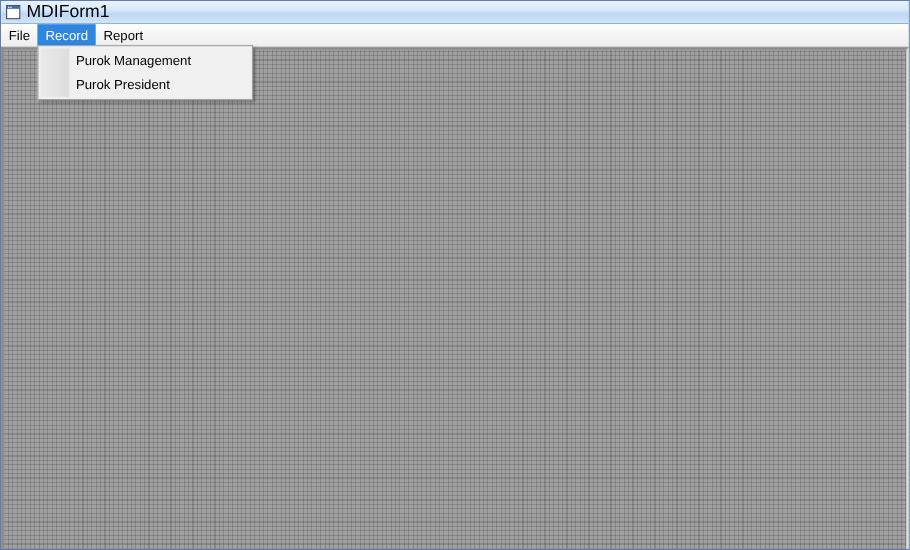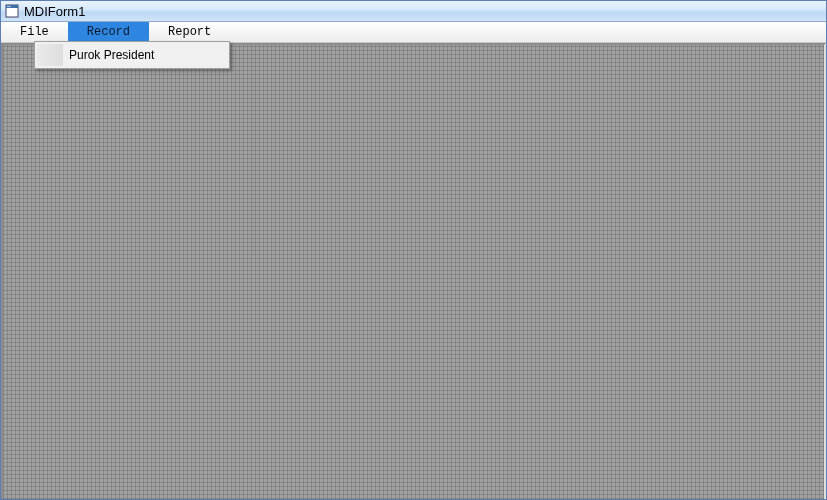--- a/index.html
+++ b/index.html
@@ -21,41 +21,40 @@
       display: flex;
       align-items: center;
       padding: 0 4px;
     }
     .titlebar .app-icon {
       width: 14px;
       height: 14px;
       margin-right: 5px;
     }
     .titlebar .title {
-      font-size: 13px;
+      font-size: 16px;
       color: #000;
     }
     .menubar {
       height: 20px;
       background: linear-gradient(to bottom, #ffffff 0%, #f4f4f4 50%, #eeeeee 100%);
       border-bottom: 1px solid #c8c8c8;
       display: flex;
       align-items: stretch;
     }
     .menu-item {
-      padding: 0 19px;
+      padding: 0 7px;
       display: flex;
       align-items: center;
       color: #000;
       cursor: default;
-      font-family: Liberation Mono, monospace;
     }
     .menu-item.active {
       background: #2e86e0;
-      color: #0f172a;
+      color: #ffffff;
     }
     .client-area {
       position: relative;
       width: 100%;
       height: calc(100% - 40px);
       background: #a0a0a0;
       background-image:
         repeating-linear-gradient(0deg, rgba(0,0,0,0.15) 0, rgba(0,0,0,0.15) 1px, transparent 1px, transparent 4px),
         repeating-linear-gradient(90deg, rgba(0,0,0,0.15) 0, rgba(0,0,0,0.15) 1px, transparent 1px, transparent 4px);
       border: 2px inset #e0e0e0;
@@ -114,15 +113,18 @@
   <div class="menu-item">
     <span>Report</span>
   </div>
 </div>
 
 <div class="client-area"></div>
 
 <div class="dropdown">
   <div class="left-gutter"></div>
   <div class="dropdown-item">
+    <span>Purok Management</span>
+  </div>
+  <div class="dropdown-item">
     <span>Purok President</span>
   </div>
 </div>
 
 </body></html>

